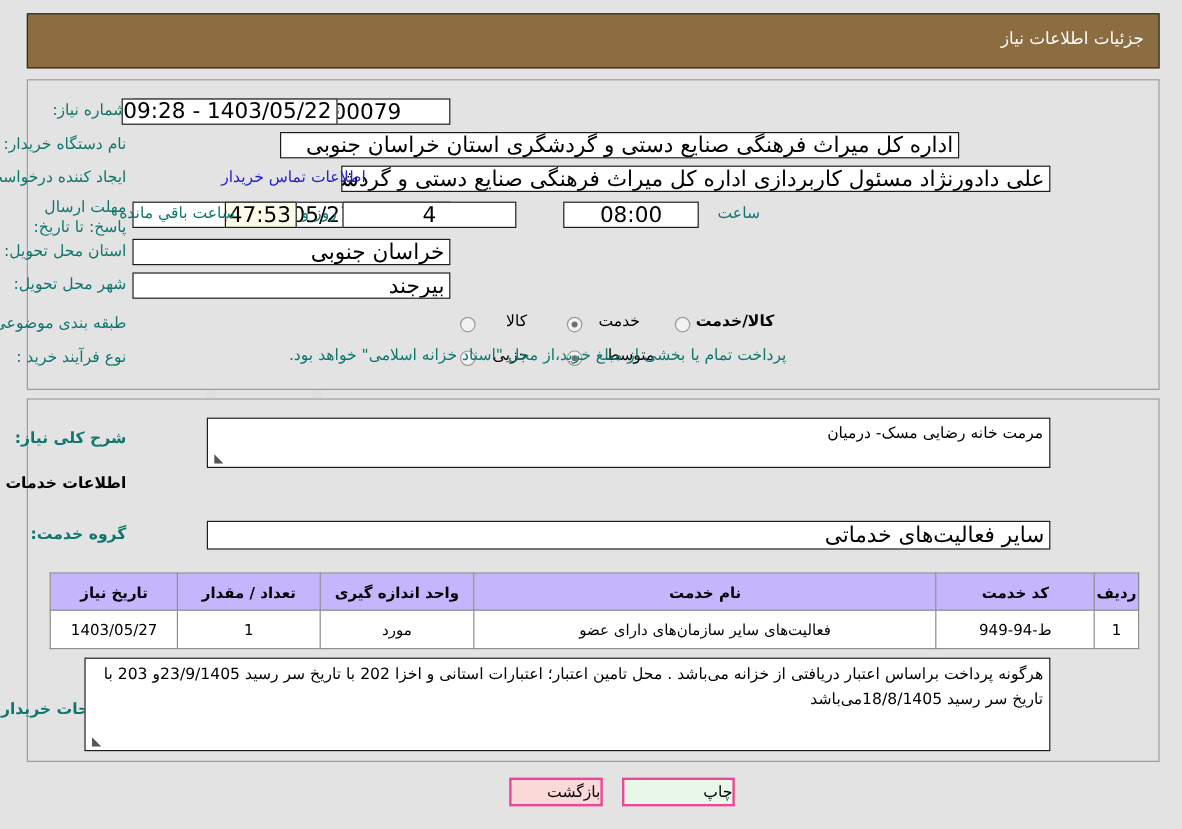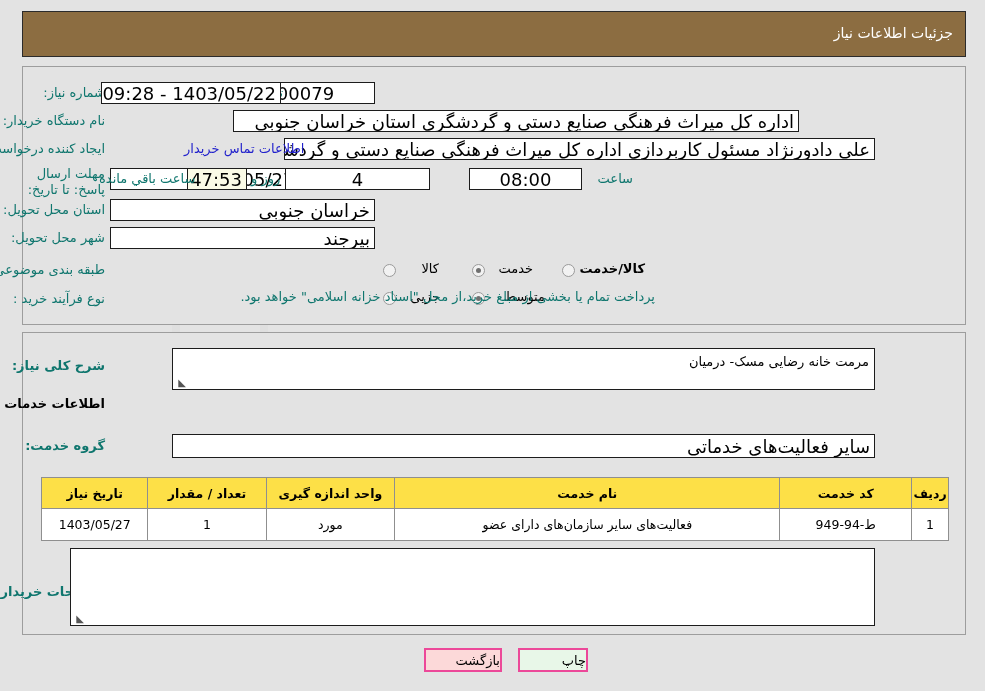--- a/index.html
+++ b/index.html
@@ -143,21 +143,21 @@
   #items-table {
     position: absolute;
     left: 41px;
     top: 477px;
     width: 908px;
     border-collapse: collapse;
     font-size: 12.5px;
     direction: rtl;
   }
   #items-table th {
-    background: #fde047;
+    background: #c4b5fd;
     border: 1px solid #8f8f8f;
     font-weight: bold;
     height: 26px;
     padding: 2px 0;
     text-align: center;
     white-space: nowrap;
   }
   #items-table td {
     background: #ffffff;
     border: 1px solid #8f8f8f;
@@ -172,21 +172,21 @@
     position: absolute;
     border: 2px solid #ec4899;
     box-sizing: border-box;
     height: 24px;
     font-size: 13px;
     line-height: 22px;
     text-align: right;
     cursor: pointer;
     font-family: "DejaVu Sans", "Liberation Sans", sans-serif;
   }
-  #btn-print { background: #e8f7e8; left: 518px; top: 648px; width: 70px; }
+  #btn-print { background: #e8f7e8; left: 518px; top: 648px; width: 94px; }
   #btn-back  { background: #fcd9d9; left: 424px; top: 648px; width: 78px; }
 
   
   #watermark {
     position: absolute;
     left: 0; top: 130px;
     width: 985px; height: 260px;
     pointer-events: none;
     opacity: 0.30;
   }
@@ -287,19 +287,20 @@
         <td>فعالیت‌های سایر سازمان‌های دارای عضو</td>
         <td>مورد</td>
         <td>1</td>
         <td>1403/05/27</td>
       </tr>
     </tbody>
   </table>
 
   <div class="lbl lbl-bold" style="right:880px; top:584px;">توضیحات خریدار:</div>
   <div class="ta" style="left:70px; top:548px; width:805px; height:78px; line-height:21px;">
+    <span>هرگونه پرداخت براساس اعتبار دریافتی از خزانه می‌باشد . محل تامین اعتبار؛ اعتبارات استانی و اخزا 202  با تاریخ سر رسید 23/9/1405و 203  با تاریخ سر رسید 18/8/1405می‌باشد</span>
     <span class="grip">◣</span>
   </div>
 
   <div class="btn" id="btn-print">چاپ</div>
   <div class="btn" id="btn-back">بازگشت</div>
 
 </div>
 
 </body></html>

